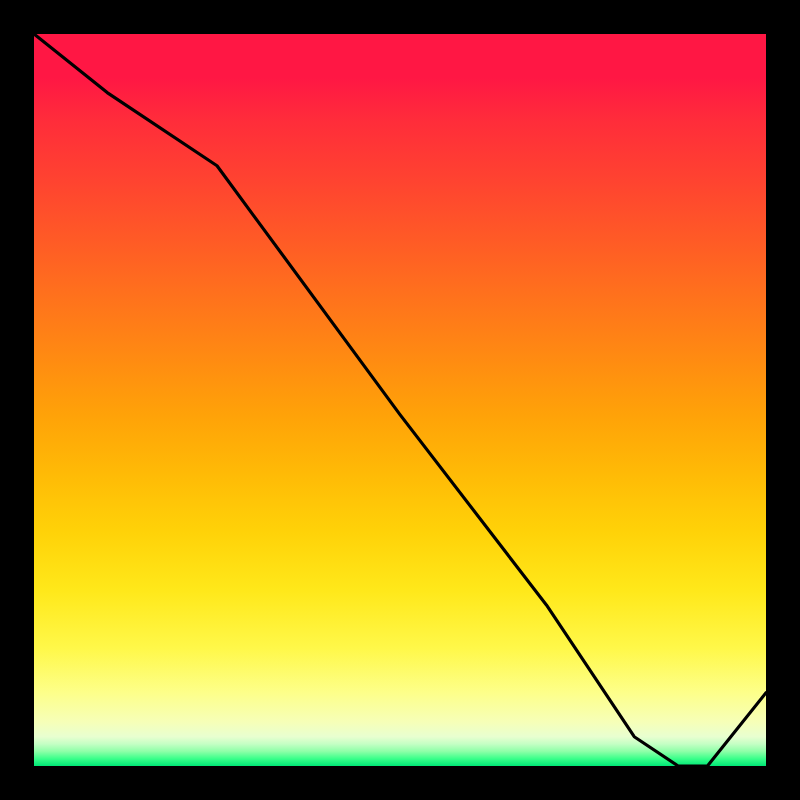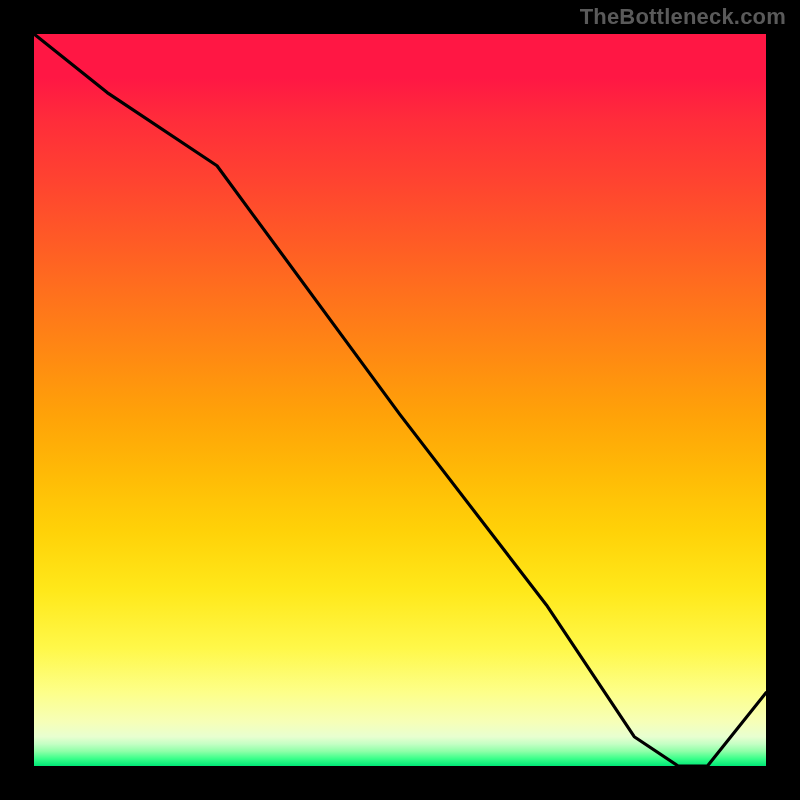--- a/index.html
+++ b/index.html
@@ -87,21 +87,20 @@
     letter-spacing: 0.3px;
     white-space: nowrap;
     user-select: none;
   }
 </style>
 </head>
 <body>
 
 <div class="container">
 
-  <div class="watermark">TheBottleneck.com</div>
 
   <div class="plot-area">
     <div class="gradient"></div>
 
     <svg class="curve" viewBox="0 0 740 740" preserveAspectRatio="none">
       <path id="curve-path" d="M0.0 0.0 L74.0 59.2 L185.0 133.2 L370.0 384.8 L518.0 577.2 L606.8 710.4 L651.2 740.0 L680.8 740.0 L740.0 666.0"></path>
     </svg>
 
     <div id="min-label" class="min-label" style="left: 613.8px; top: 728px;"></div>
   </div>

